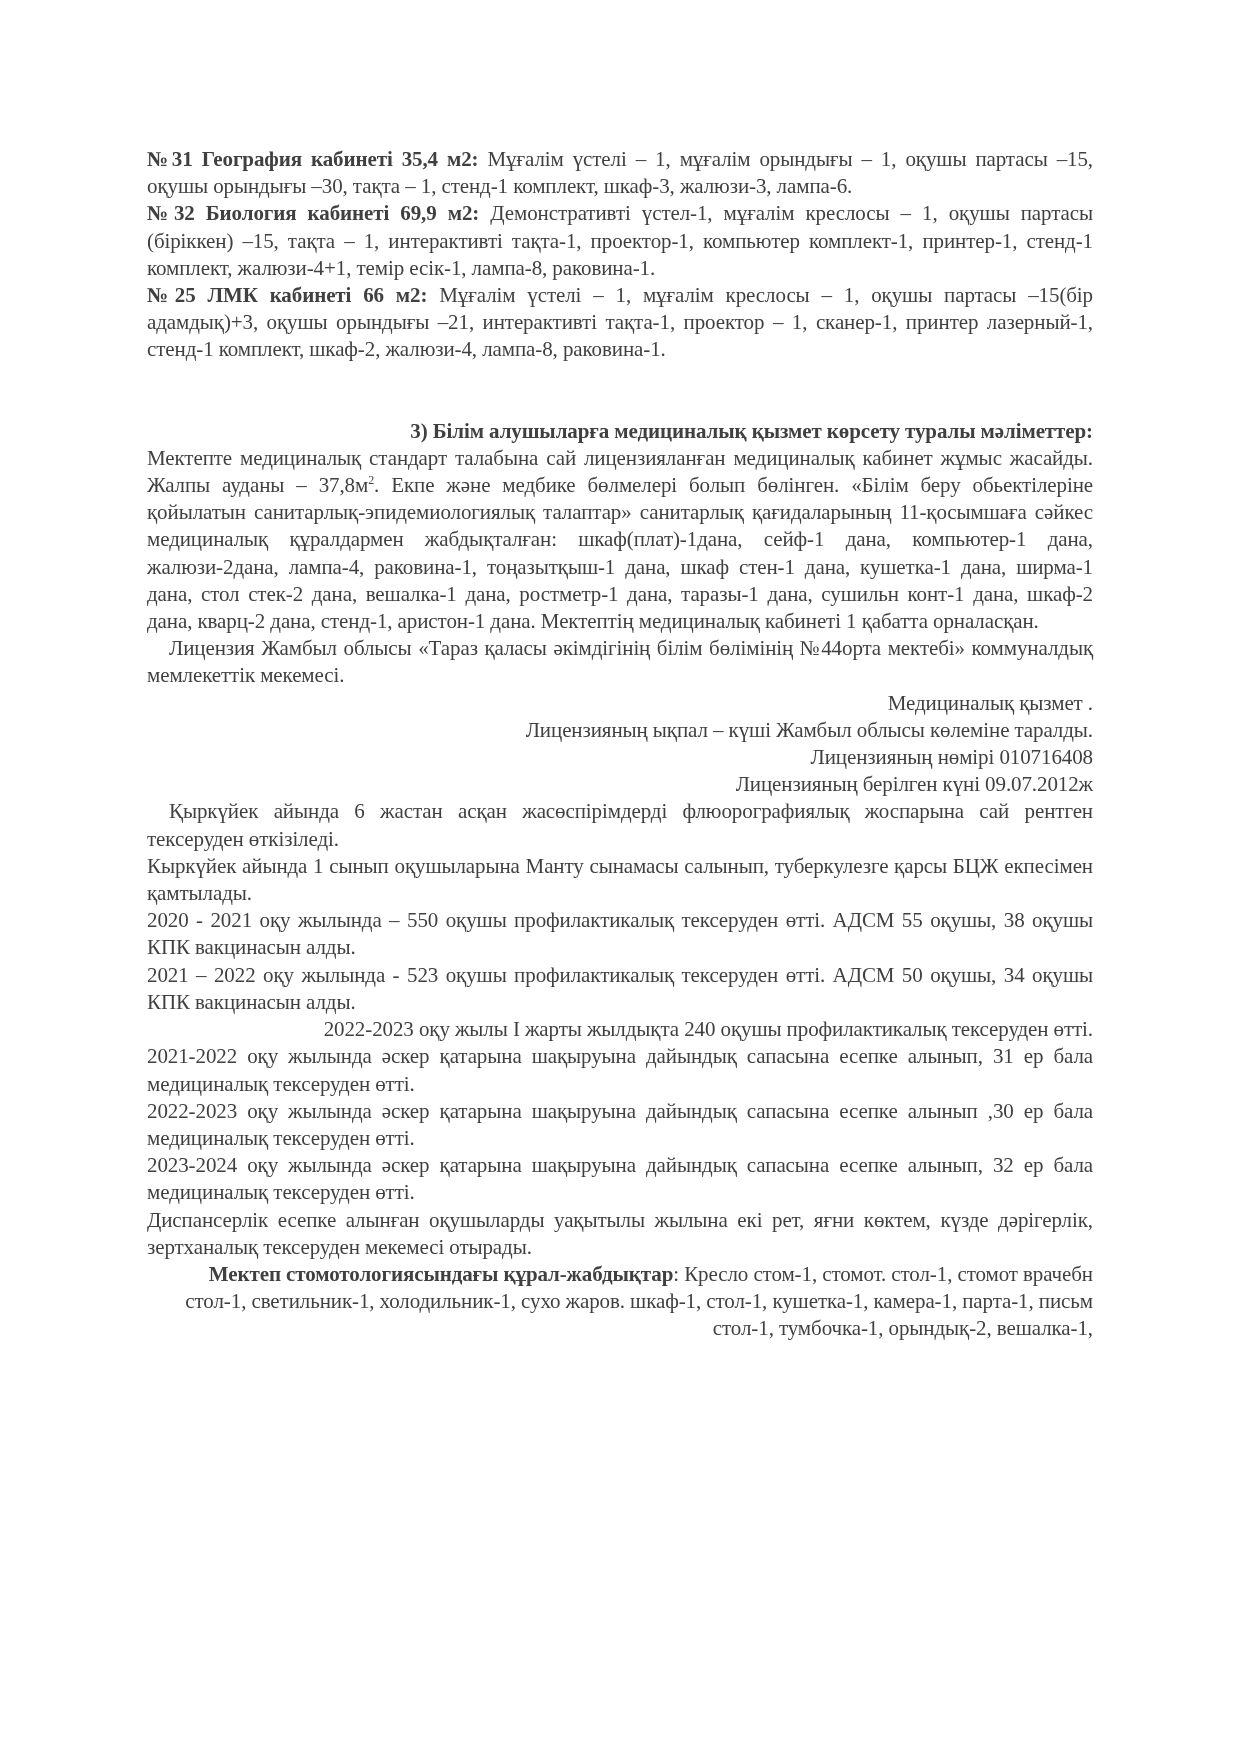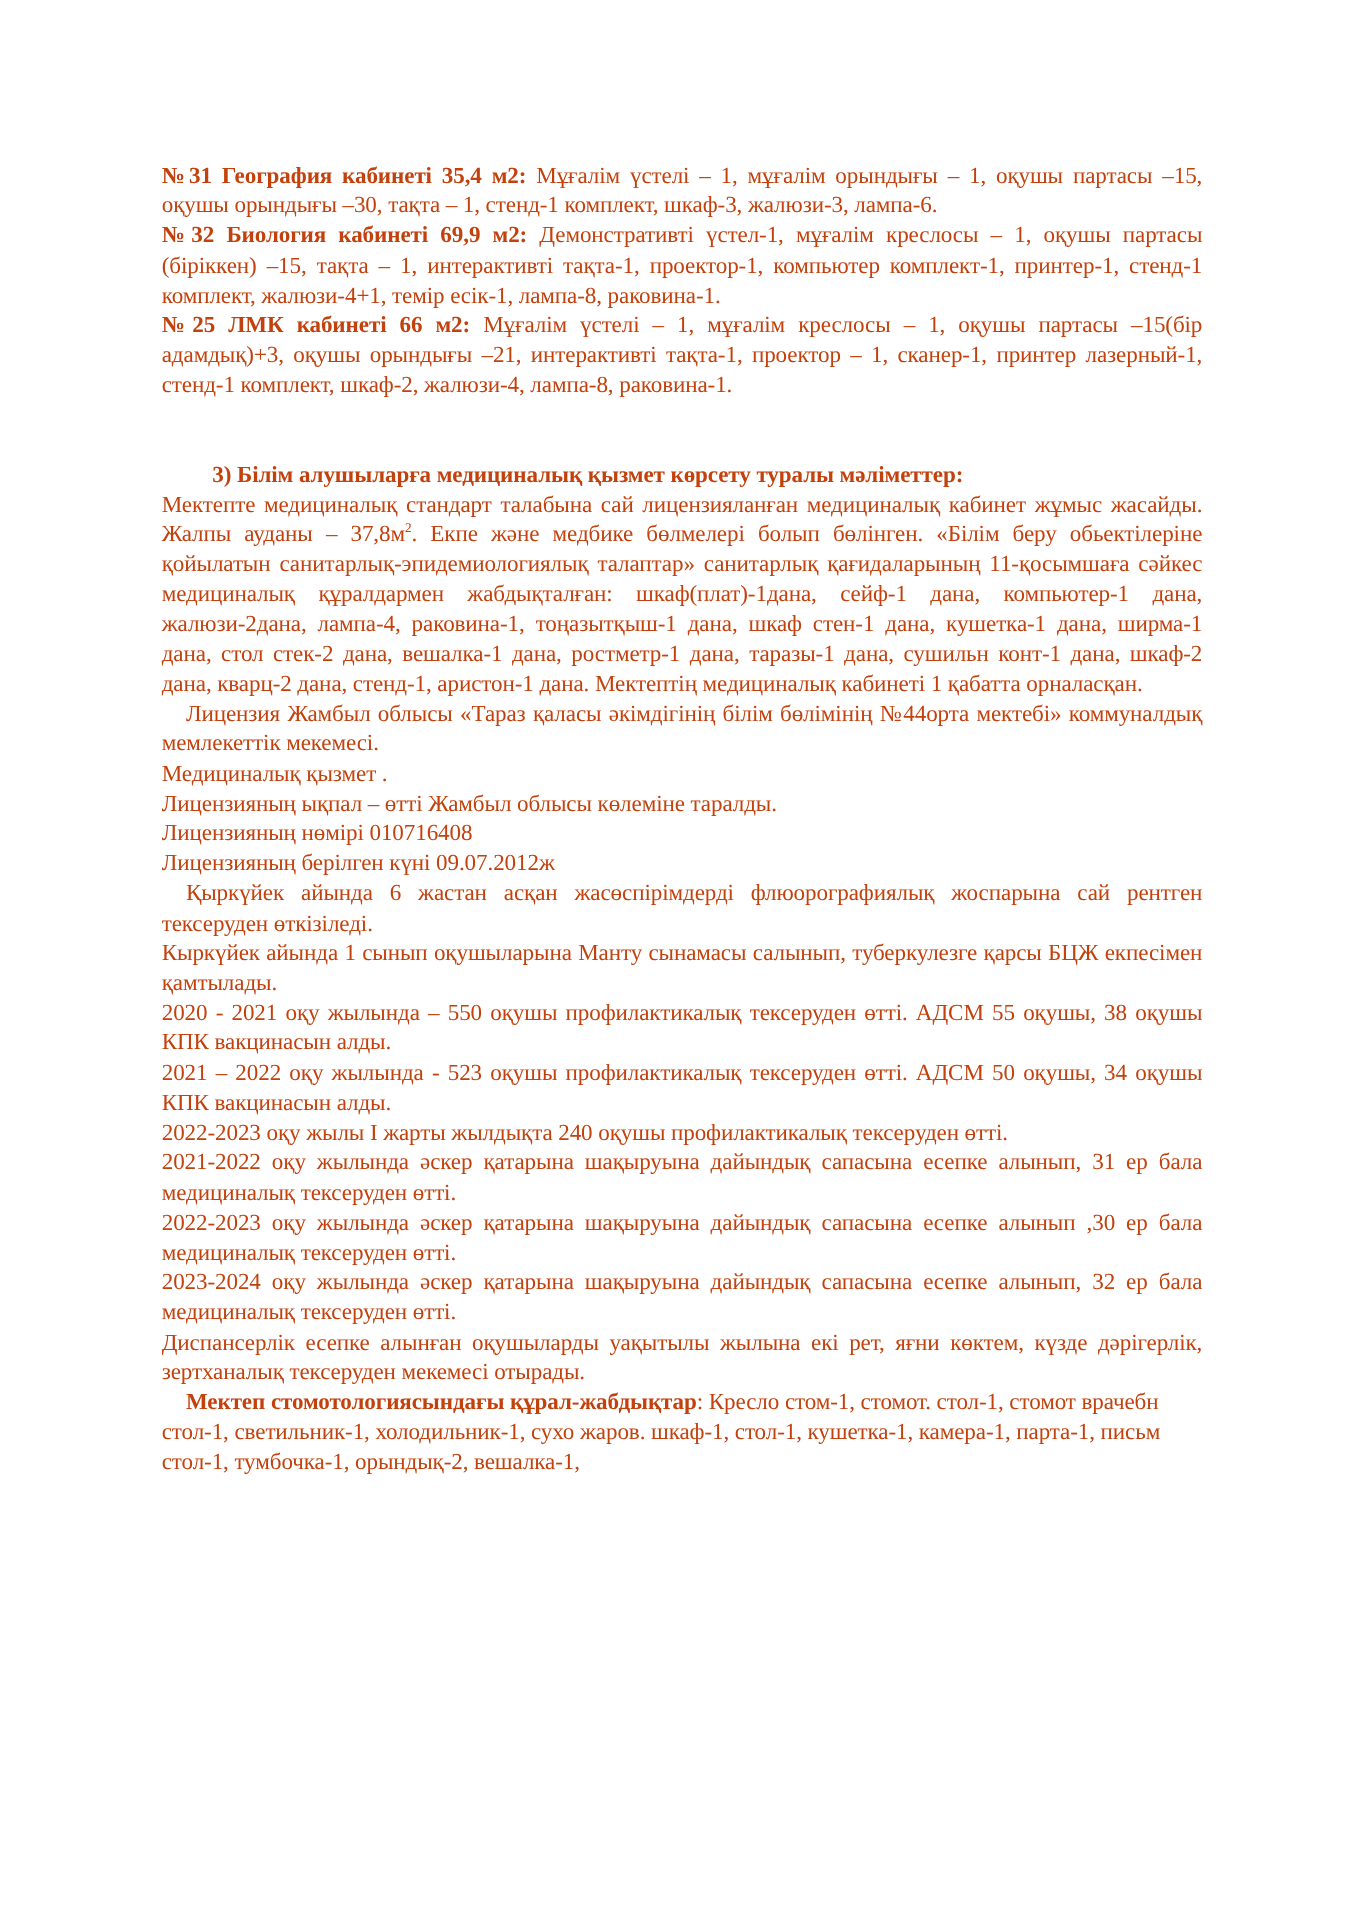--- a/index.html
+++ b/index.html
@@ -14,28 +14,28 @@
       overflow: hidden;
     }
     .page {
       position: absolute;
       left: 147px;
       top: 146px;
       width: 946px;
       font-family: "Liberation Serif", "DejaVu Serif", serif;
       font-size: 21px;
       line-height: 27.2px;
-      color: #c2410c;
+      color: #404040;
     }
     .p {
       margin: 0;
       text-align: justify;
       letter-spacing: -0.1px;
     }
-    .p.left { text-align: left; }
+    .p.left { text-align: right; }
     .b { font-weight: bold; }
     .indent2 { text-indent: 22px; }
     .indent-h { text-indent: 46px; }
     .gap { height: 54px; }
     sup { font-size: 12px; line-height: 0; }
   </style>
 </head>
 <body>
 
 <div class="page">
@@ -49,21 +49,21 @@
   <div class="gap"></div>
 
   <p class="p left b indent-h">3) Білім алушыларға медициналық қызмет көрсету туралы мәліметтер:</p>
 
   <p class="p"><span>Мектепте медициналық стандарт талабына сай лицензияланған медициналық кабинет жұмыс жасайды. Жалпы ауданы – 37,8м</span><sup>2</sup><span>. Екпе және медбике бөлмелері болып бөлінген. «Білім беру обьектілеріне қойылатын санитарлық-эпидемиологиялық талаптар» санитарлық қағидаларының 11-қосымшаға сәйкес медициналық құралдармен жабдықталған: шкаф(плат)-1дана, сейф-1 дана, компьютер-1 дана, жалюзи-2дана, лампа-4, раковина-1, тоңазытқыш-1 дана, шкаф стен-1 дана, кушетка-1 дана, ширма-1 дана, стол стек-2 дана, вешалка-1 дана, ростметр-1 дана, таразы-1 дана, сушильн конт-1 дана, шкаф-2 дана, кварц-2 дана, стенд-1, аристон-1 дана. Мектептің медициналық кабинеті 1 қабатта орналасқан.</span></p>
 
   <p class="p indent2">Лицензия  Жамбыл облысы «Тараз қаласы әкімдігінің білім бөлімінің №44орта мектебі» коммуналдық мемлекеттік мекемесі.</p>
 
   <p class="p left">Медициналық қызмет .</p>
 
-  <p class="p left">Лицензияның  ықпал – өтті  Жамбыл облысы көлеміне таралды.</p>
+  <p class="p left">Лицензияның  ықпал – күші  Жамбыл облысы көлеміне таралды.</p>
 
 
   <p class="p left">Лицензияның нөмірі 010716408</p>
 
   <p class="p left">Лицензияның берілген күні  09.07.2012ж</p>
 
   <p class="p indent2">Қыркүйек айында 6 жастан асқан  жасөспірімдерді флюорографиялық жоспарына сай рентген тексеруден өткізіледі.</p>
 
   <p class="p">Кыркүйек айында 1 сынып оқушыларына Манту сынамасы салынып, туберкулезге қарсы БЦЖ екпесімен қамтылады.</p>
 

